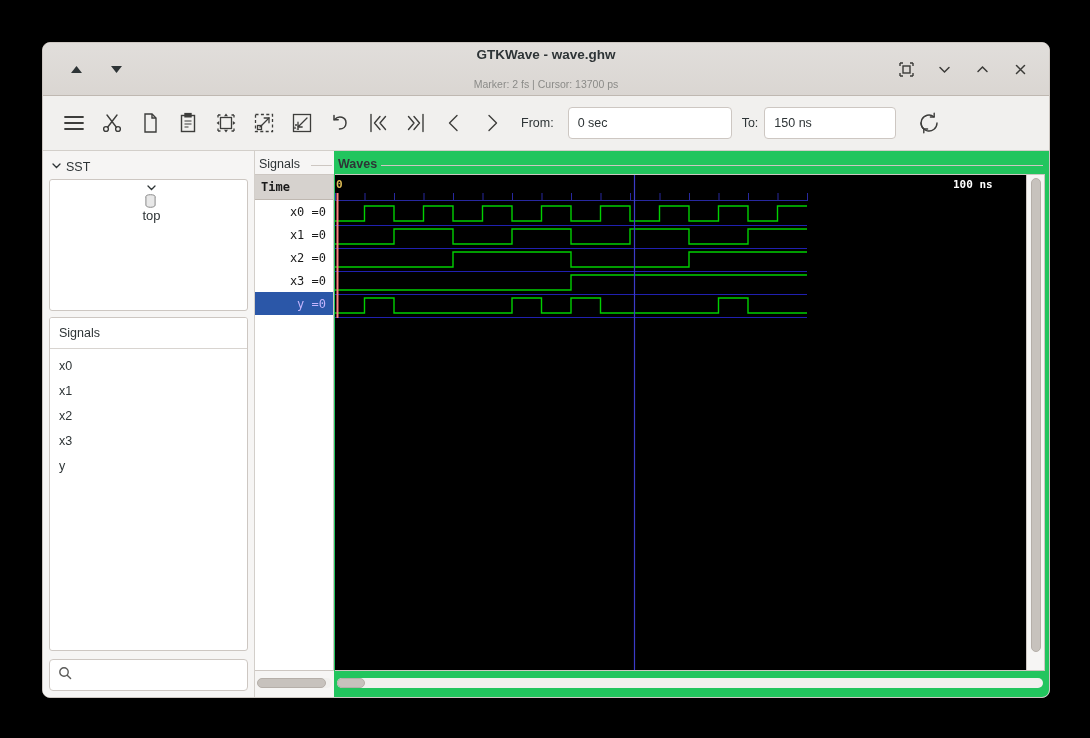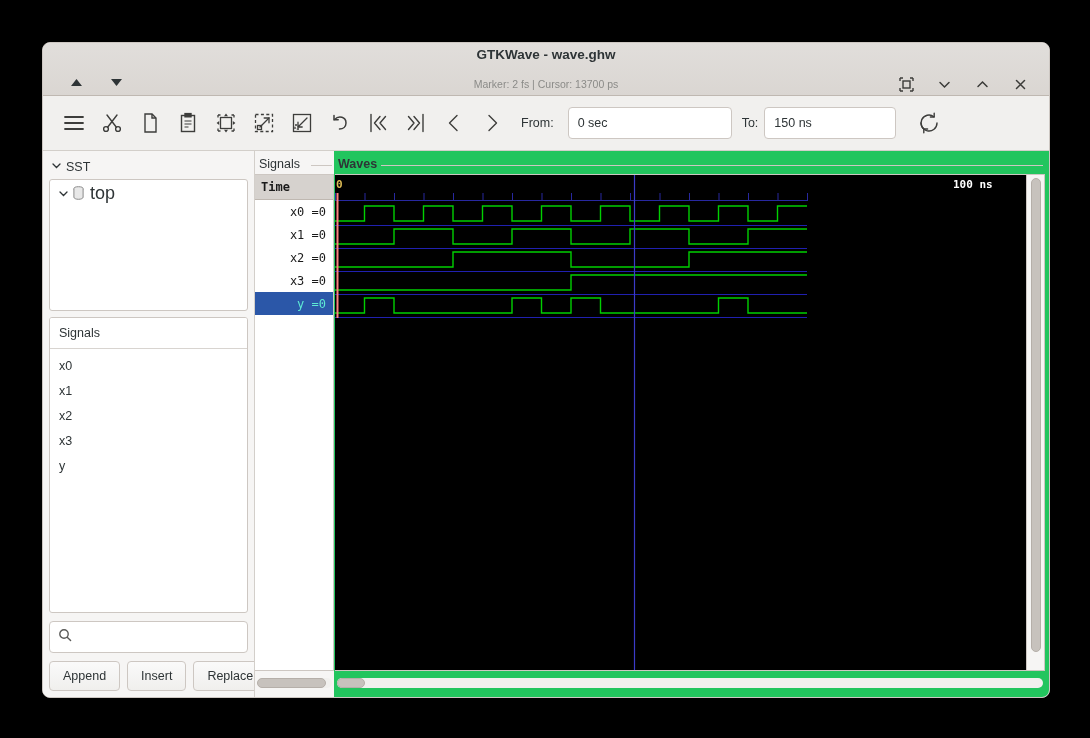--- a/index.html
+++ b/index.html
@@ -26,21 +26,21 @@
     display: flex;
     flex-direction: column;
   }
 
   
   #titlebar {
     height: 52px;
     background: linear-gradient(to bottom, #e1dedb, #dad6d2);
     border-bottom: 1px solid #bfb8b1;
     display: flex;
-    align-items: flex-end;
+    align-items: center;
     position: relative;
     flex: 0 0 auto;
     padding: 0 8px;
   }
   .tb-left {
     display: flex;
     align-items: center;
     gap: 14px;
     padding-left: 12px;
     z-index: 2;
@@ -172,25 +172,26 @@
     border: 1px solid #cdc7c2;
     border-radius: 3px;
     height: 130px;
     flex: 0 0 130px;
     overflow: hidden;
   }
   .tree-row {
     height: 26px;
     display: flex;
     align-items: center;
-    font-size: 18px;
+    font-size: 13px;
     color: #2e3436;
     padding-left: 6px;
     white-space: nowrap;
     cursor: pointer;
+    flex-direction: column;
   }
   .tree-row.selected {
     background: #3584e4;
     color: #ffffff;
   }
   .tree-indent { width: 20px; flex: 0 0 20px; }
   .tw { display:flex; align-items:center; justify-content:center; width:14px; flex:0 0 14px; }
   .node-icon { margin: 0 5px 0 2px; display: flex; align-items: center; }
 
   #signals-panel {
@@ -316,21 +317,21 @@
   .name-row.time-hdr {
     background: #d6d2ce;
     justify-content: flex-start;
     padding-left: 6px;
     border-bottom: 1px solid #bfb8b1;
     height: 24px;
     font-weight: bold;
   }
   .name-row.sel {
     background: #2b57a8;
-    color: #5eead4;
+    color: #c4b5fd;
   }
   #names-hscroll {
     height: 16px;
     flex: 0 0 16px;
     margin-top: 4px;
     padding: 0 2px;
     box-sizing: border-box;
     display: flex;
     align-items: center;
   }
@@ -623,25 +624,20 @@
       <div id="search-box">
         <span>
           <svg width="14" height="14" viewBox="0 0 14 14" fill="none" stroke="#5a5a58" stroke-width="1.4">
             <circle cx="6" cy="6" r="4.2"></circle>
               <path d="M9.2 9.2L12.6 12.6" stroke-linecap="round"></path>
           </svg>
         </span>
         <input id="search-input" type="text" placeholder="" style="">
       </div>
 
-      <div id="action-buttons">
-        <button class="action-btn">Append</button>
-        <button class="action-btn">Insert</button>
-        <button class="action-btn">Replace</button>
-      </div>
     </div>
 
     <div id="names-col">
       <div id="names-title">Signals</div>
       <div id="names-body">
         <div class="name-row time-hdr">Time</div>
         <div class="name-row">x0 =0</div>
         <div class="name-row">x1 =0</div>
         <div class="name-row">x2 =0</div>
         <div class="name-row">x3 =0</div>

